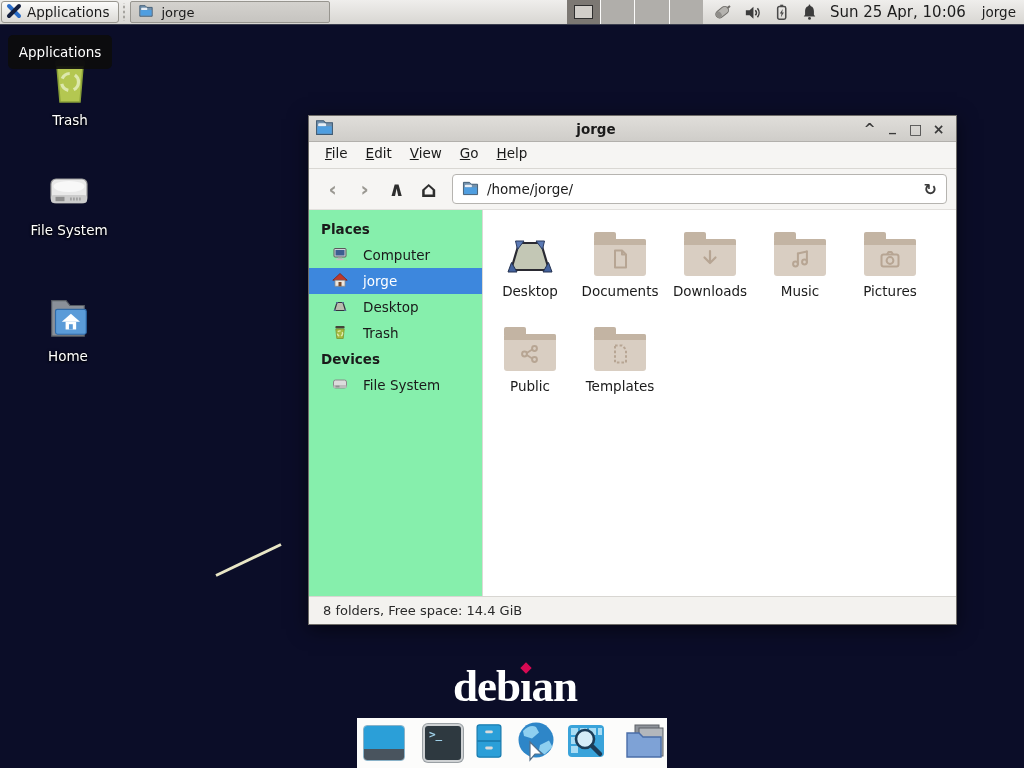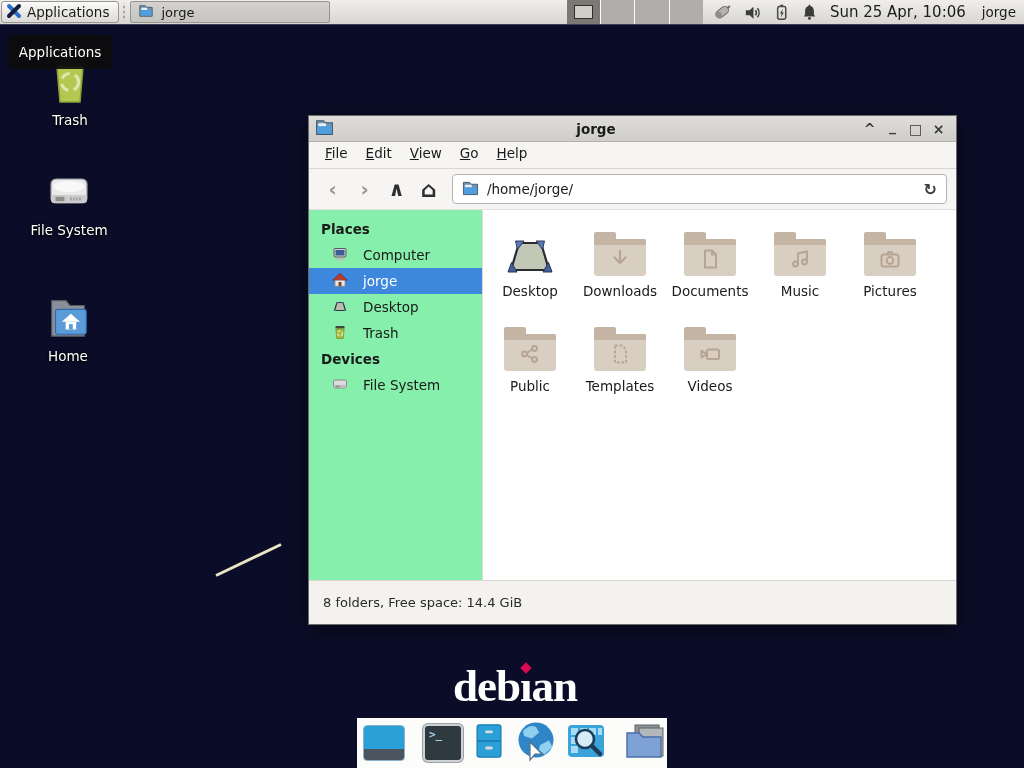--- a/index.html
+++ b/index.html
@@ -106,21 +106,21 @@
   .tile-icon { width:56px; height:52px; display:flex; align-items:flex-end; justify-content:center; }
   .tile-label { margin-top:5px; font-size:13.5px; }
   .folder { width:52px; height:37px; background:#d9cec2; border-radius:2px 2px 3px 3px;
             position:relative; margin-bottom:2px; }
   .folder::before { content:""; position:absolute; left:0; top:-7px; width:22px; height:8px;
                     background:#c3b4a3; border-radius:2px 2px 0 0; }
   .folder::after { content:""; position:absolute; left:0; top:0; width:100%; height:6px;
                    background:#c3b4a3; border-radius:2px 2px 0 0; }
   .folder svg { position:absolute; left:50%; top:55%; transform:translate(-50%,-50%); }
 
-  .statusbar { height:44px; background:#f3f2ef; border-top:1px solid #d8d6d2; display:flex;
+  .statusbar { height:28px; background:#f3f2ef; border-top:1px solid #d8d6d2; display:flex;
                align-items:center; padding:0 14px; font-size:13px; color:#2a2a2a; flex:none; }
 </style>
 </head>
 <body>
 
 <div class="panel">
   <div class="apps-btn">
     <span>
       <svg width="16" height="16" viewBox="0 0 16 16">
         <line x1="3" y1="3" x2="13" y2="13" stroke="#2a6cc8" stroke-width="4" stroke-linecap="round"></line>
@@ -353,39 +353,39 @@
               <polygon points="6,40 15,40 9.5,30.5" fill="#44639e" stroke="#22314f" stroke-width="1"></polygon>
               <polygon points="41,40 50,40 46.5,30.5" fill="#44639e" stroke="#22314f" stroke-width="1"></polygon>
             </svg>
           </span>
           <span class="tile-label">Desktop</span>
         </div>
 
         <div class="tile">
           <span class="tile-icon">
               <span class="folder">
+            <svg width="24" height="24" viewBox="0 0 24 24" fill="none" stroke="#b7a593" stroke-width="2" stroke-linejoin="round">
+              <path d="M7,3.5 h7 l4,4 v13 h-11 z"></path>
+                  <path d="M14,3.5 v4 h4"></path>
+            </svg>
+          </span>
+            </span>
+          <span class="tile-label">Documents</span>
+        </div>
+
+        <div class="tile">
+          <span class="tile-icon">
+              <span class="folder">
             <svg width="24" height="24" viewBox="0 0 24 24" fill="none" stroke="#b7a593" stroke-width="2.2" stroke-linecap="round" stroke-linejoin="round">
               <line x1="12" y1="4" x2="12" y2="15"></line>
                   <polyline points="6.5,10.5 12,16 17.5,10.5"></polyline>
             </svg>
           </span>
             </span>
           <span class="tile-label">Downloads</span>
-        </div>
-
-        <div class="tile">
-          <span class="tile-icon">
-              <span class="folder">
-            <svg width="24" height="24" viewBox="0 0 24 24" fill="none" stroke="#b7a593" stroke-width="2" stroke-linejoin="round">
-              <path d="M7,3.5 h7 l4,4 v13 h-11 z"></path>
-                  <path d="M14,3.5 v4 h4"></path>
-            </svg>
-          </span>
-            </span>
-          <span class="tile-label">Documents</span>
         </div>
 
         <div class="tile">
           <span class="tile-icon">
               <span class="folder">
             <svg width="24" height="24" viewBox="0 0 24 24" fill="none" stroke="#b7a593" stroke-width="2" stroke-linecap="round">
               <circle cx="7.5" cy="17" r="2.4"></circle>
                   <circle cx="16.5" cy="15" r="2.4"></circle>
               <line x1="9.9" y1="17" x2="9.9" y2="6.5"></line>
                   <line x1="18.9" y1="15" x2="18.9" y2="4.5"></line>
@@ -428,31 +428,20 @@
           <span class="tile-icon">
               <span class="folder">
             <svg width="24" height="24" viewBox="0 0 24 24" fill="none" stroke="#b7a593" stroke-width="2" stroke-linejoin="round" stroke-dasharray="2.6 2">
               <path d="M7,3.5 h7 l4,4 v13 h-11 z"></path>
             </svg>
           </span>
             </span>
           <span class="tile-label">Templates</span>
         </div>
 
-        <div class="tile">
-          <span class="tile-icon">
-              <span class="folder">
-            <svg width="26" height="24" viewBox="0 0 26 24" fill="none" stroke="#b7a593" stroke-width="2" stroke-linejoin="round">
-              <rect x="10" y="7.5" width="12" height="9.5" rx="1.5"></rect>
-              <polygon points="10,12.2 4.5,8.8 4.5,15.6"></polygon>
-            </svg>
-          </span>
-            </span>
-          <span class="tile-label">Videos</span>
-        </div>
       </div>
     </div>
   </div>
 
   <div class="statusbar">
     <span>8 folders, Free space: 14.4 GiB</span>
   </div>
 </div>
 
 <div class="debian-logo">

